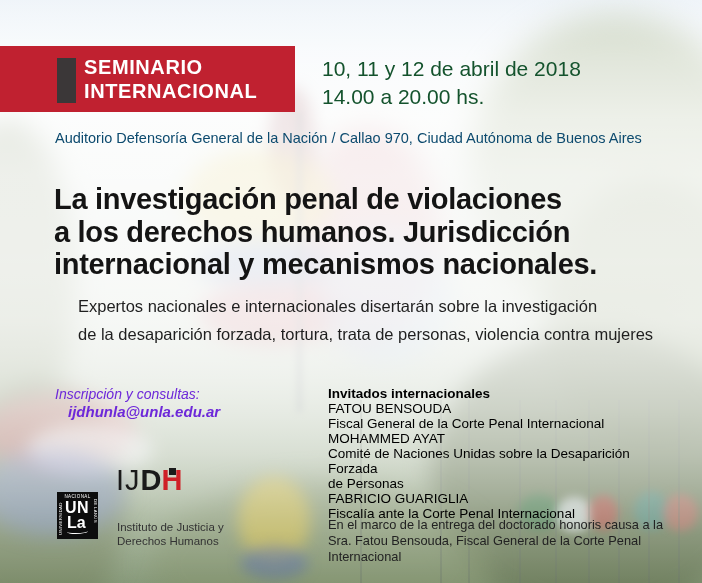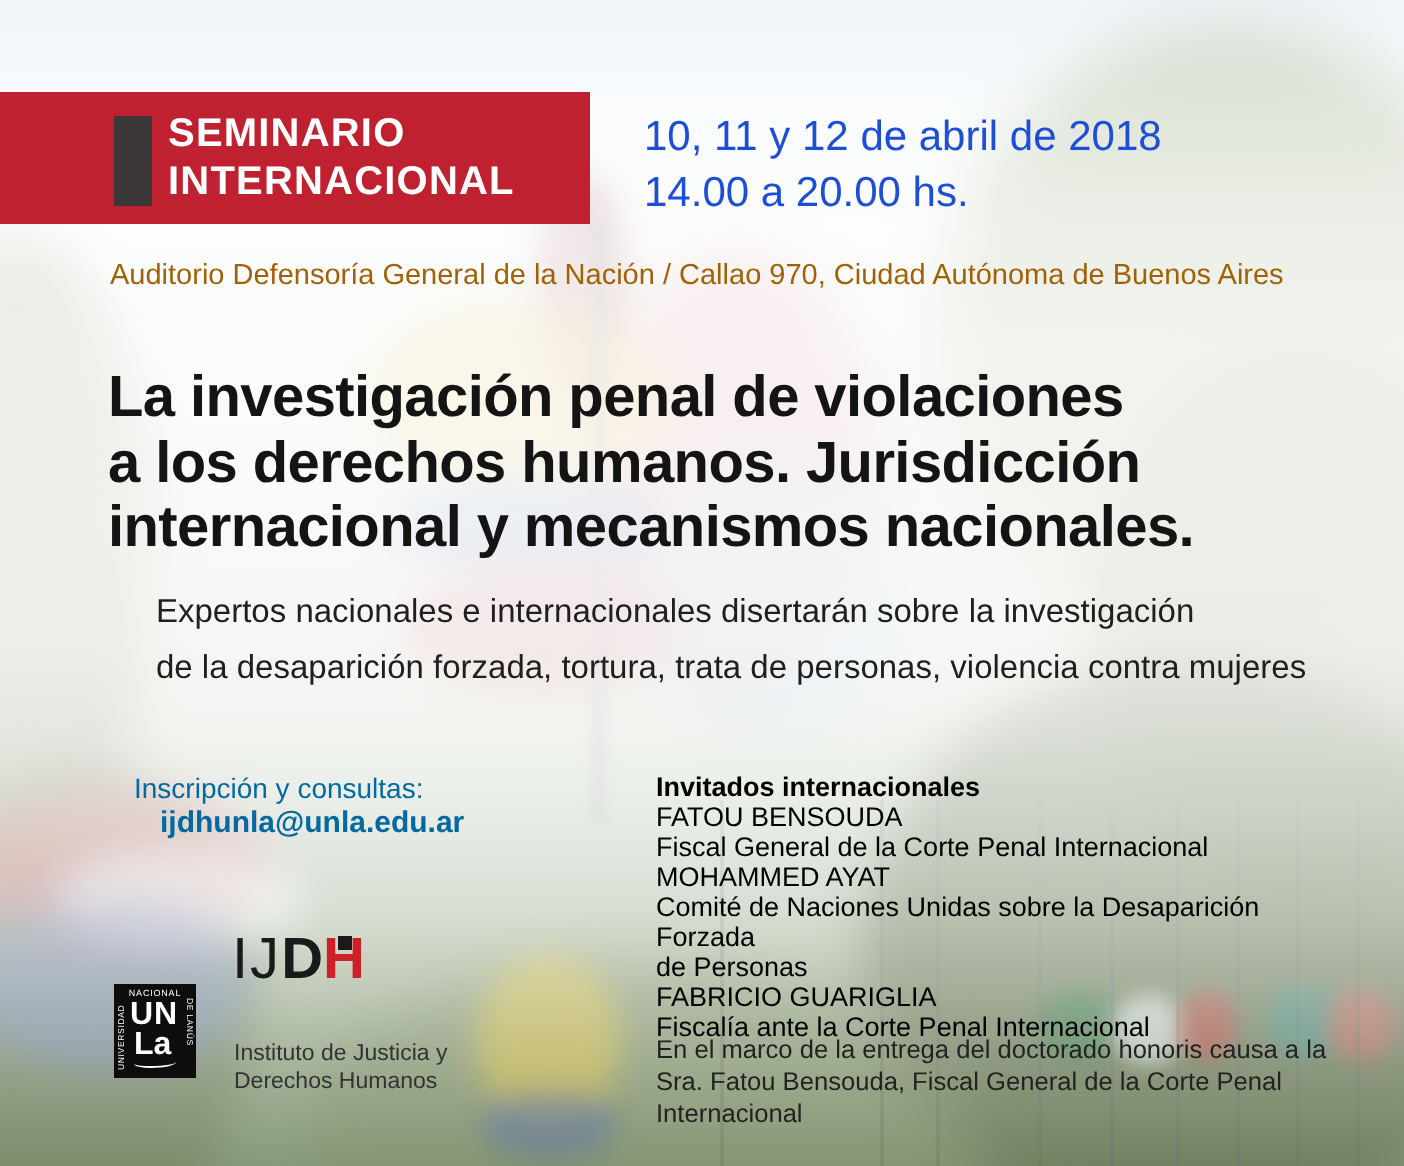--- a/index.html
+++ b/index.html
@@ -42,26 +42,26 @@
       rgba(255,255,255,.30) 0%, rgba(255,255,255,.55) 10%, rgba(255,255,255,.72) 20%,
       rgba(255,255,255,.80) 30%, rgba(255,255,255,.82) 45%, rgba(255,255,255,.80) 55%,
       rgba(255,255,255,.74) 62%, rgba(255,255,255,.65) 70%, rgba(255,255,255,.52) 78%,
       rgba(255,255,255,.38) 85%, rgba(255,255,255,.22) 92%, rgba(255,255,255,.08) 100%);}
   
   .content{position:absolute;inset:0;}
   .banner{position:absolute;left:0;top:46px;width:295px;height:66px;background:#c02130;}
   .banner-bar{position:absolute;left:57px;top:12px;width:19px;height:45px;background:#3b3738;}
   .banner-text{position:absolute;left:84px;top:9px;color:#fff;font-size:20px;line-height:24px;
     font-weight:600;letter-spacing:.6px;}
-  .schedule{position:absolute;left:322px;top:55px;color:#1d4ed8;font-size:21px;line-height:28px;font-weight:400;}
-  .venue{position:absolute;left:55px;top:130px;color:#a16207;font-size:14.5px;}
+  .schedule{position:absolute;left:322px;top:55px;color:#14532d;font-size:21px;line-height:28px;font-weight:400;}
+  .venue{position:absolute;left:55px;top:130px;color:#0c4a6e;font-size:14.5px;}
   .title{position:absolute;left:54px;top:183px;width:620px;color:#141414;
     font-size:29px;line-height:32.5px;font-weight:700;letter-spacing:-.3px;}
   .desc{position:absolute;left:54px;top:293px;color:#1f1f1f;font-size:16.5px;line-height:27.5px;margin-left:24px;}
-  .contact{position:absolute;left:67px;top:386px;color:#0369a1;}
+  .contact{position:absolute;left:55px;top:386px;color:#6d28d9;font-style:italic;}
   .contact-label{font-size:14px;line-height:17px;}
   .contact-email{font-size:15px;line-height:18px;font-weight:700;margin-left:13px;}
   .invitados{position:absolute;left:328px;top:386px;width:350px;color:#000000;
     font-size:13.5px;line-height:15px;}
   .invitados .heading{font-weight:700;}
   .footnote{position:absolute;left:328px;top:517px;color:#222;font-size:12.8px;line-height:16px;}
   
   .unla{position:absolute;left:57px;top:492px;width:41px;height:47px;background:#0d0d0d;color:#fff;}
   .unla-top{position:absolute;top:1.5px;left:5px;right:5px;font-size:4.5px;letter-spacing:.4px;
     text-align:center;white-space:nowrap;overflow:hidden;}

